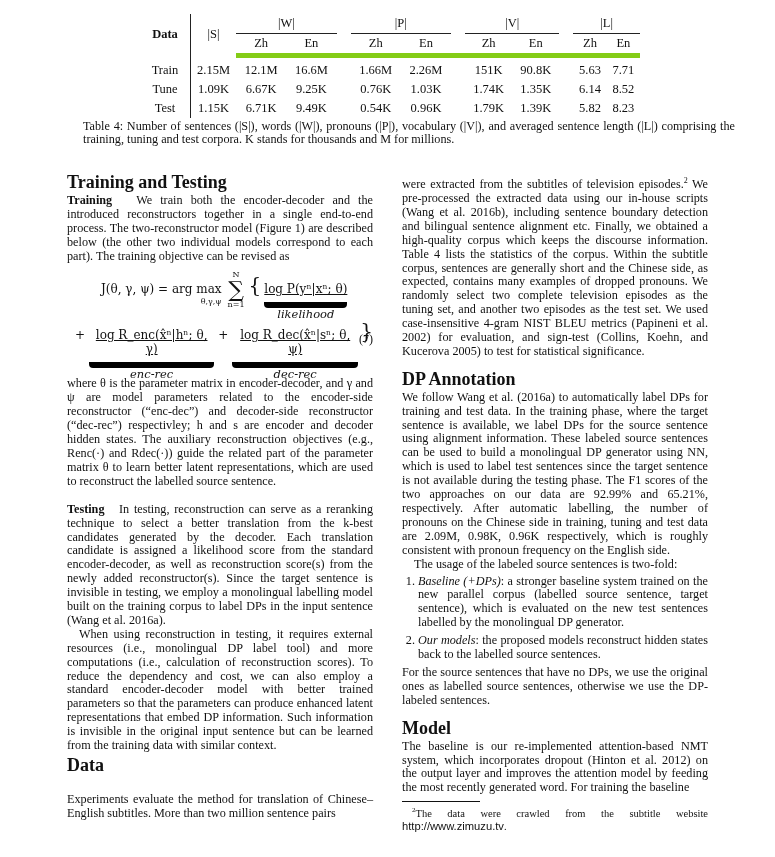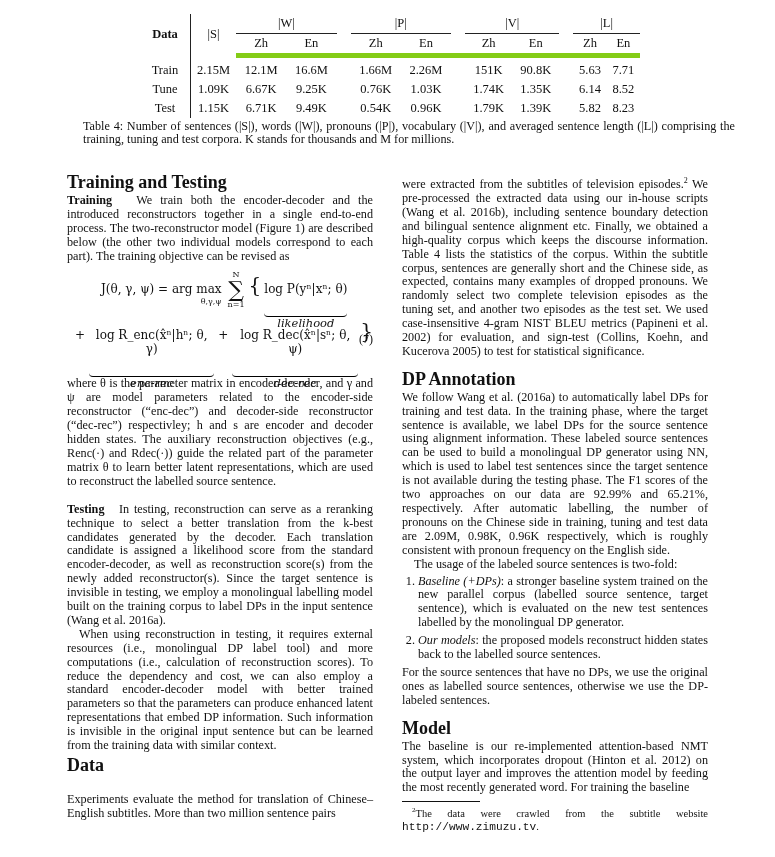--- a/index.html
+++ b/index.html
@@ -16,22 +16,22 @@
   .ul { border-bottom: 1px solid #222; }
   .caption { left: 83px; top: 120px; width: 652px; line-height: 13px; font-size: 12.2px; text-align: justify; }
   .col { line-height: 13.9px; text-align: justify; }
   .left { left: 67px; width: 306px; }
   .right { left: 402px; width: 306px; }
   h3 { margin: 0; font-size: 18px; font-weight: bold; }
   h2 { margin: 0; font-size: 14.5px; font-weight: bold; text-align: center; }
   p { margin: 0; }
   .runin { font-weight: bold; }
   .eq { font-family: "DejaVu Serif", serif; font-size: 12px; }
-  .mono { font-family: Liberation Mono, monospace; font-size: 11.2px; }
-  .brace { border-bottom: 1px solid #000000; border-radius: 0 0 4px 4px; display: inline-block; padding-bottom: 19px; }
+  .mono { font-family: Liberation Sans, sans-serif; font-size: 11.2px; }
+  .brace { border-bottom: 6px solid #000000; border-radius: 0 0 4px 4px; display: inline-block; padding-bottom: 5px; text-decoration: underline; }
   .under { font-style: italic; font-size: 11.5px; text-align: center; }
   ol { margin: 3px 0 3px 0; padding-left: 16px; }
   li { margin-bottom: 4px; }
   .fnrule { width: 78px; border-top: 1px solid #111; }
 </style>
 </head>
 <body>
 
 <div class="abs tbl">
   <table>

